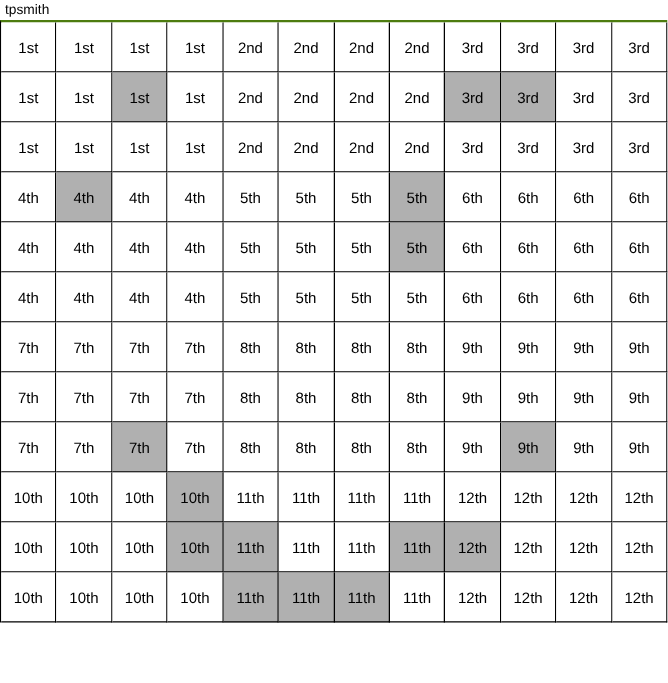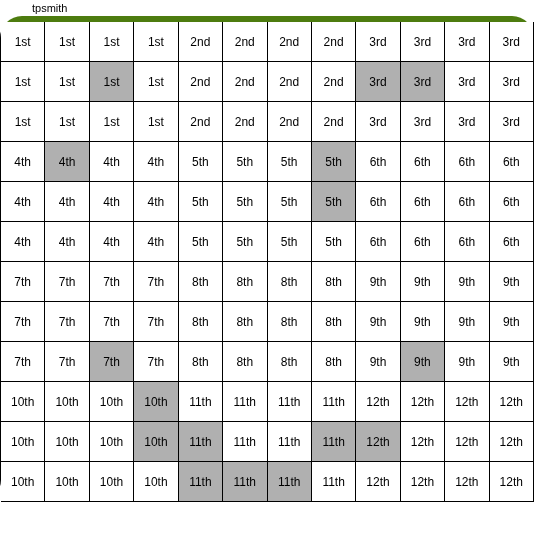--- a/index.html
+++ b/index.html
@@ -9,29 +9,27 @@
       background: #fff;
       font-family: Arial, sans-serif;
       font-size: 12px;
       overflow: hidden;
     }
     .title-bar {
       background: #fff;
       padding: 2px 4px;
       font-size: 11px;
       color: #000;
-      margin-left: 28px;
     }
     .grid-container {
       display: grid;
       grid-template-columns: repeat(12, 1fr);
       border-left: 1px solid #000;
-      border-top: 6px solid #4d7c0f;
+      border-top: 2px solid #4d7c0f;
       margin: 0;
-      border-radius: 22px;
     }
     .cell {
       border-right: 1px solid #000;
       border-bottom: 1px solid #000;
       display: flex;
       align-items: center;
       justify-content: center;
       height: 40px;
       font-size: 12px;
       font-weight: normal;

